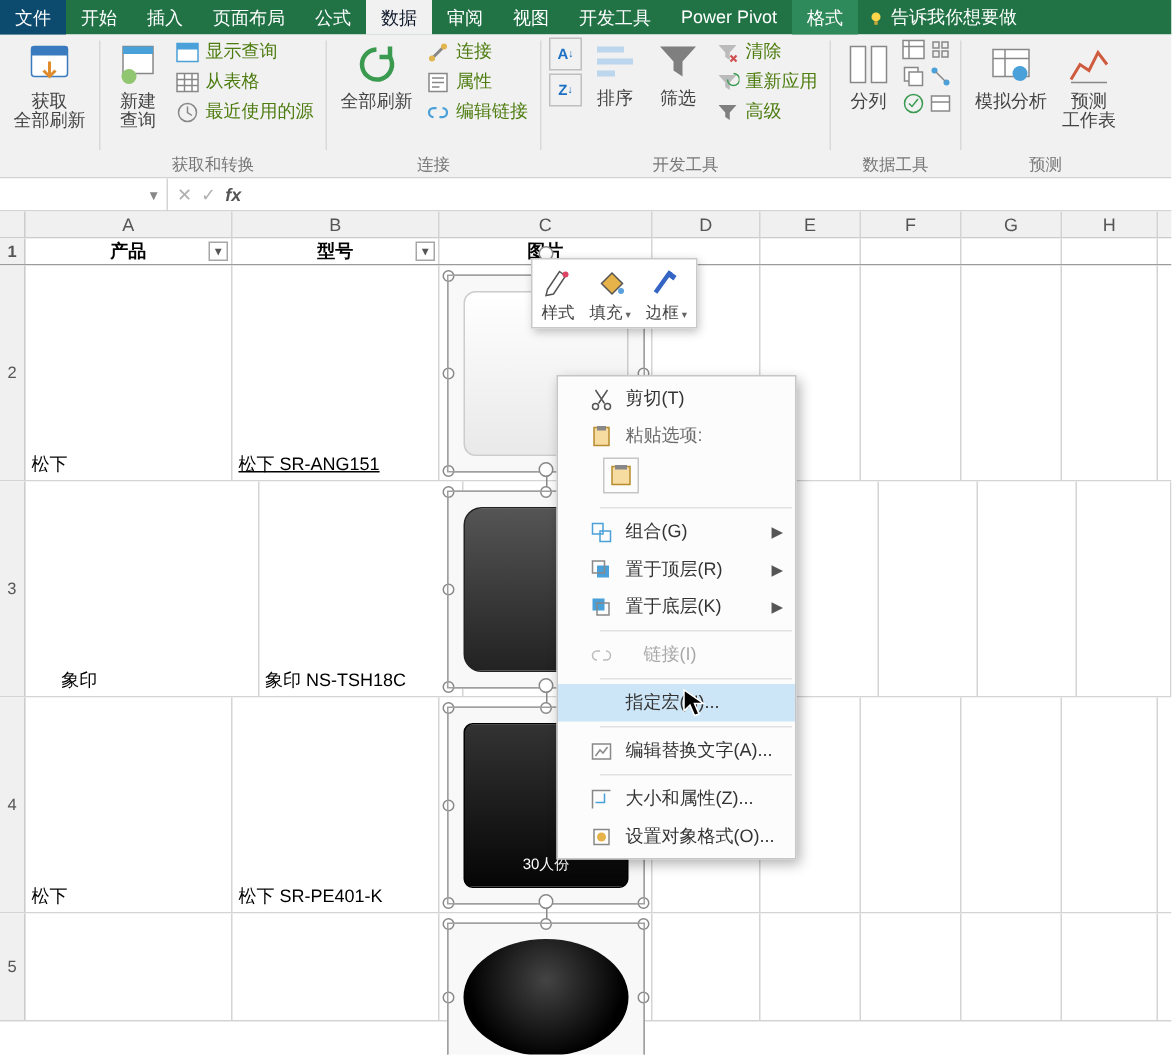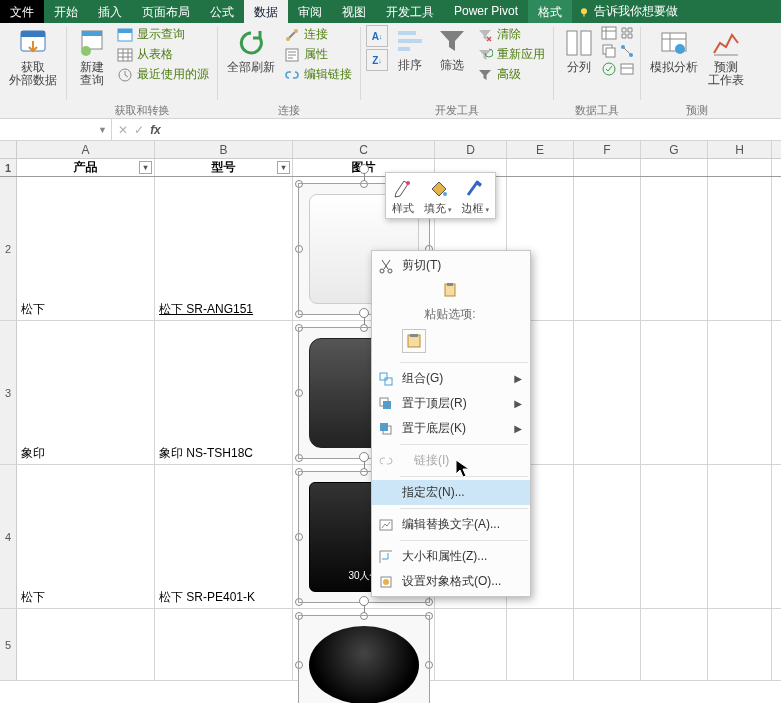--- a/index.html
+++ b/index.html
@@ -69,23 +69,23 @@
 .rot-line { position:absolute; width:1px; height:12px; background:#888; left:50%; top:-12px; }
 
 
 .mini-toolbar { position:absolute; background:#fff; border:1px solid #c9c9c9; box-shadow:1px 2px 6px rgba(0,0,0,.25); display:flex; padding:4px 6px 2px; gap:10px; font-size:11px; color:#444; z-index:30; }
 .mini-item { display:flex; flex-direction:column; align-items:center; gap:2px; cursor:pointer; }
 .mini-item .icn { width:22px; height:22px; }
 .mini-item .dd { font-size:7px; color:#666; margin-left:2px; }
 
 
 .ctx { position:absolute; background:#fcfcfc; border:1px solid #c6c6c6; box-shadow:2px 3px 8px rgba(0,0,0,.3); width:160px; font-size:12px; color:#333; z-index:29; padding:2px 0; }
-.ctx-item { display:flex; align-items:center; padding:4px 8px 4px 6px; cursor:default; gap:8px; position:relative; }
+.ctx-item { display:flex; align-items:center; padding:4px 8px 4px 21px; cursor:default; gap:8px; position:relative; }
 .ctx-item:hover, .ctx-item.hover { background:#cde6f7; }
-.ctx-item.header { color:#6b6b6b; font-size:12px; cursor:default;flex-direction:column; }
+.ctx-item.header { color:#6b6b6b; font-size:12px; cursor:default; }
 .ctx-icn { width:16px; height:16px; flex:none; }
 .ctx-sep { height:1px; background:#e1e1e1; margin:3px 2px 3px 28px; }
 .ctx-arrow { position:absolute; right:8px; font-size:10px; color:#555; }
 .ctx-paste-row { padding:2px 6px 6px 30px; }
 .ctx-paste-btn { width:24px; height:24px; border:1px solid #c6c6c6; display:inline-flex; align-items:center; justify-content:center; cursor:pointer; }
 .ctx-item.disabled { color:#a9a9a9;gap:20px; }
 
 
 .cursor { position:absolute; width:16px; height:20px; z-index:40; pointer-events:none; }
 
@@ -96,21 +96,21 @@
 .prod.p3 { background: linear-gradient(#333,#050505); border:1px solid #000; border-radius:6px; }
 .prod.p4 { background: radial-gradient(circle at 50% 35%, #444, #000 70%); border-radius:50%; }
 .prod .tag { position:absolute; bottom:8px; left:50%; transform:translateX(-50%); font-size:10px; color:#fff; }
 
 svg { display:block; }
 </style>
 </head>
 <body>
 
 <div class="ribbon-tabs">
-  <div class="ribbon-tab" style="background:#000000">文件</div>
+  <div class="ribbon-tab" style="background:#0c4a6e">文件</div>
   <div class="ribbon-tab">开始</div>
   <div class="ribbon-tab">插入</div>
   <div class="ribbon-tab">页面布局</div>
   <div class="ribbon-tab">公式</div>
   <div class="ribbon-tab active">数据</div>
   <div class="ribbon-tab">审阅</div>
   <div class="ribbon-tab">视图</div>
   <div class="ribbon-tab">开发工具</div>
   <div class="ribbon-tab">Power Pivot</div>
   <div class="ribbon-tab highlight">格式</div>
@@ -130,21 +130,21 @@
   <div class="group">
     <div class="big-btn">
       <span class="icn">
         <svg viewBox="0 0 32 32">
             <rect x="4" y="4" width="24" height="20" rx="2" fill="#fff" stroke="#3a7bbf"></rect>
             <rect x="4" y="4" width="24" height="6" fill="#3a7bbf"></rect>
             <path d="M16 14v10m-4-4 4 4 4-4" stroke="#e08b2c" fill="none" stroke-width="2"></path>
           </svg>
       </span>
       <span class="lbl" style="white-space:pre;">获取
-外部数据</span>
+全部刷新</span>
     </div>
   </div>
   <div class="group-sep"></div>
 
   <div class="group">
     <div class="group-row">
       <div class="big-btn">
         <span class="icn">
           <svg viewBox="0 0 32 32">
               <rect x="6" y="4" width="20" height="18" fill="#fff" stroke="#888"></rect>
@@ -429,21 +429,21 @@
       <div class="cell cC" style="position:relative;"></div>
       <div class="cell cD"></div>
         <div class="cell cE"></div>
         <div class="cell cF"></div>
         <div class="cell cG"></div>
         <div class="cell cH"></div>
     </div>
 
     <div class="row tall">
       <div class="rh">3</div>
-      <div class="cell cA" style="align-items:flex-end;">象印</div>
+      <div class="cell cA" style="align-items:flex-end;margin-left:20px;">象印</div>
       <div class="cell cB" style="align-items:flex-end;">象印 NS-TSH18C</div>
       <div class="cell cC" style="position:relative;"></div>
       <div class="cell cD"></div>
         <div class="cell cE"></div>
         <div class="cell cF"></div>
         <div class="cell cG"></div>
         <div class="cell cH"></div>
     </div>
 
     <div class="row tall">
@@ -517,21 +517,21 @@
         <div class="rot"></div>
       <div class="handle" style="left:-4px;top:-4px"></div>
       <div class="handle" style="right:-4px;top:-4px"></div>
       <div class="handle" style="left:calc(50% - 4px);top:-4px"></div>
       <div class="handle" style="left:-4px;top:calc(50% - 4px)"></div>
       <div class="handle" style="right:-4px;top:calc(50% - 4px)"></div>
     </div>
   </div>
 </div>
 
-<div class="mini-toolbar" style="left:385px; top:172px;">
+<div class="mini-toolbar" style="left:354px; top:172px;">
   <div class="mini-item">
     <span class="icn">
         <svg viewBox="0 0 22 22">
           <path d="M4 16l8-12 4 3-8 12-5 1z" fill="#fff" stroke="#555"></path>
           <circle cx="16" cy="6" r="2" fill="#d46"></circle>
         </svg>
       </span>
     <span><span>样式</span></span>
   </div>
   <div class="mini-item">

